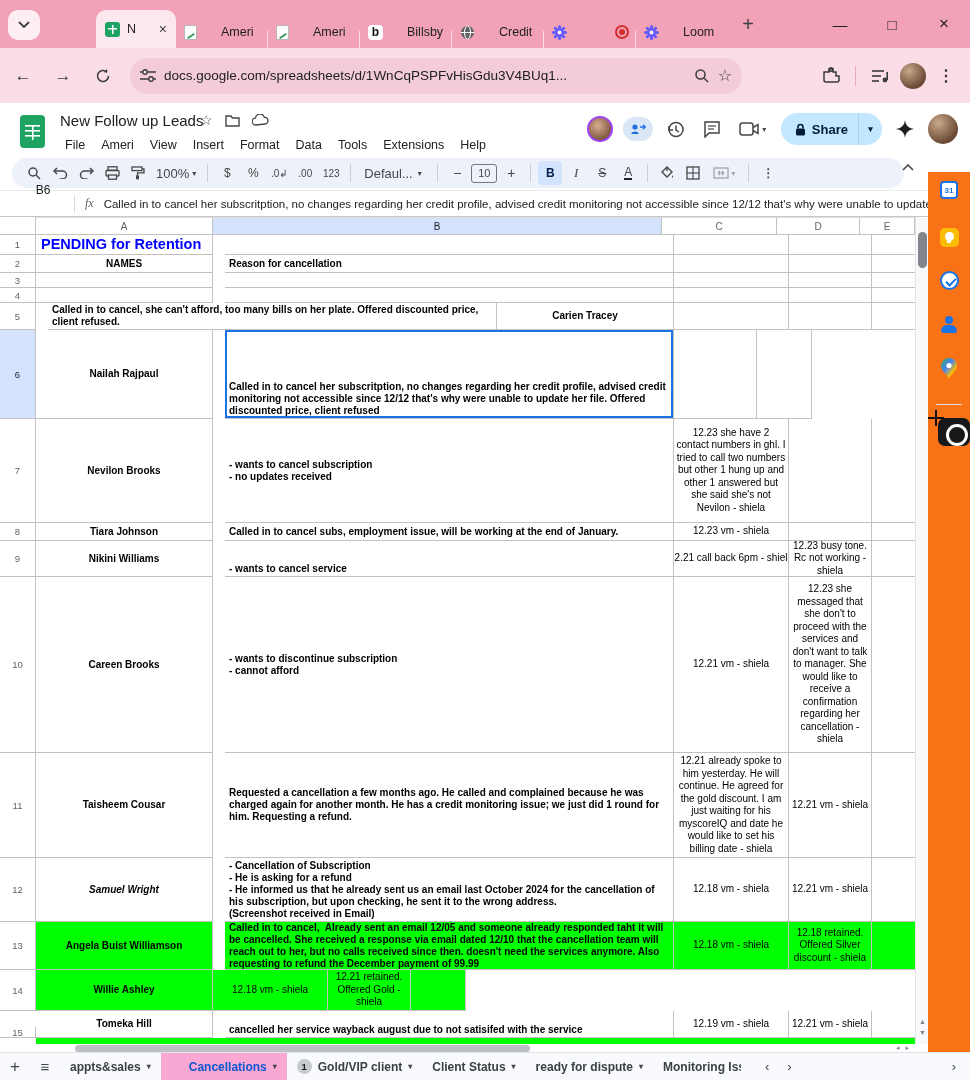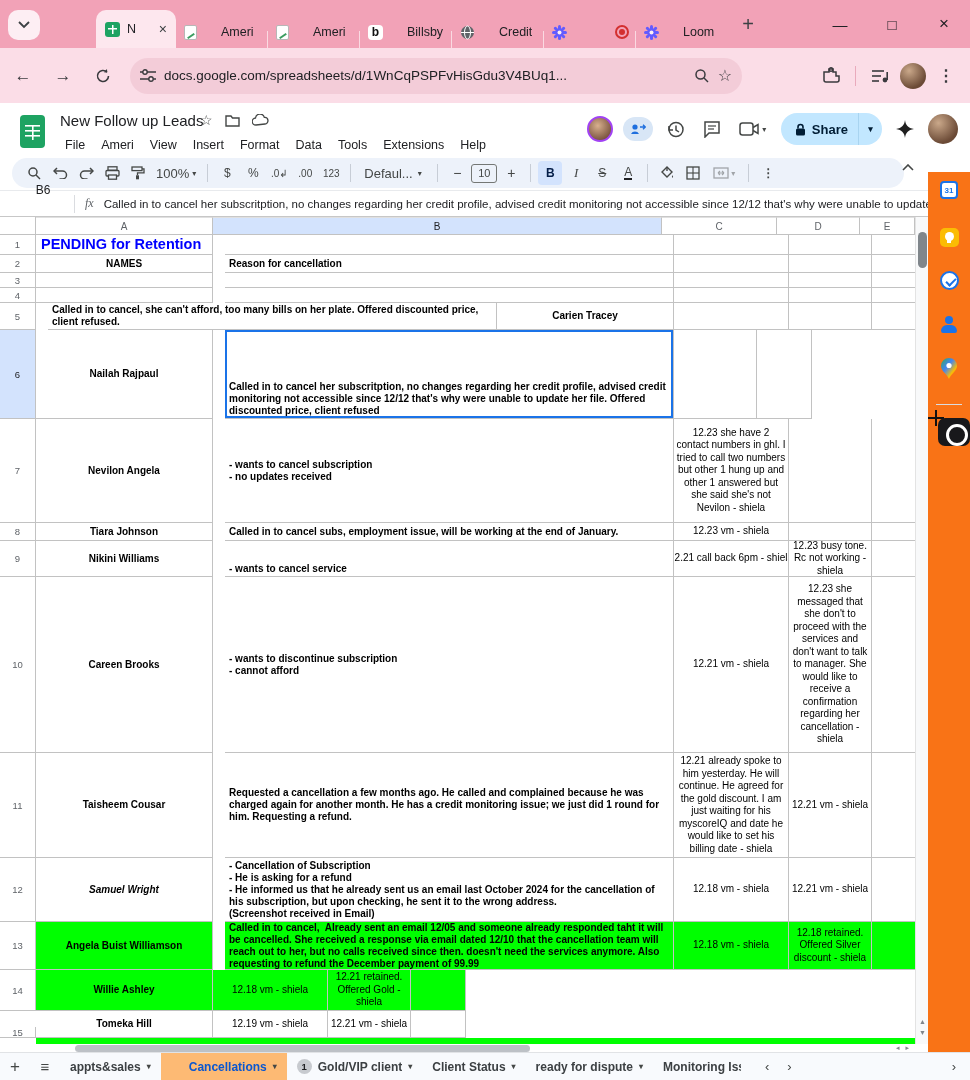--- a/index.html
+++ b/index.html
@@ -133,21 +133,21 @@
 .cross { position:absolute; left:0px; top:0px; width:16px; height:16px; }
 .cross::before { content:""; position:absolute; left:7px; top:0; width:2px; height:16px; background:#111; }
 .cross::after { content:""; position:absolute; left:0; top:7px; width:16px; height:2px; background:#111; }
 .cam-body { position:absolute; left:10px; top:8px; width:32px; height:28px; background:#18181b; border-radius:7px; }
 .cam-body::before { content:""; position:absolute; left:8px; top:6px; width:16px; height:16px; border:3.5px solid #fff; border-radius:50%; }
 
 
 .sheetbar { position:absolute; left:0; bottom:0; width:970px; height:28px; background:#f8fafd; border-top:1px solid #e1e3e6; display:flex; align-items:center; }
 .sb-ic { width:30px; height:28px; display:flex; align-items:center; justify-content:center; color:#444746; font-size:15px; }
 .sb-tab { display:flex; align-items:center; gap:6px; padding:0 10px; height:28px; font-size:12px; color:#3c4043; font-weight:bold; white-space:nowrap; }
-.sb-tab.active { background:#fdba74; color:#0b57d0;padding-left:28px; }
+.sb-tab.active { background:#f9a8d4; color:#0b57d0;padding-left:28px; }
 .sb-badge { width:15px; height:15px; border-radius:50%; background:#c7cacf; color:#202124; font-size:9.5px; font-weight:bold; display:flex; align-items:center; justify-content:center; }
 .sb-nav { display:flex; gap:18px; margin-left:14px; color:#444746; font-size:13px; }
 .sb-panel-arrow { position:absolute; right:14px; bottom:6px; color:#444746; font-size:13px; }
 .sb-tab .lblwrap { overflow:hidden; }
 svg { display:block; }
 </style>
 </head>
 <body>
 
 <div class="stage">
@@ -567,21 +567,21 @@
           <div class="cell cc" style="width: 83px;">
             <div class="inner"></div>
           </div>
           <div class="cell cc" style="width: 55px;">
             <div class="inner"></div>
           </div>
         </div>
         <div class="grow" style="height: 104px;">
           <div class="rn" style="width: 36px;">7</div>
           <div class="cell ca" style="width: 177px;">
-            <div class="inner">Nevilon Angela</div>
+            <div class="inner">Nevilon Brooks</div>
           </div>
           <div class="cell cb" style="width: 449px;">
             <div class="inner">- wants to cancel subscription
 - no updates received</div>
           </div>
           <div class="cell cc" style="width: 115px;">
             <div class="inner">12.23 she have 2 contact numbers in ghl. I tried to call two numbers but other 1 hung up and other 1 answered but she said she's not Nevilon - shiela</div>
           </div>
           <div class="cell cc" style="width: 83px;">
             <div class="inner"></div>
@@ -714,20 +714,23 @@
             <div class="inner">12.21 retained. Offered Gold - shiela</div>
           </div>
           <div class="cell cc" style="width: 55px; background: rgb(0, 255, 0);">
             <div class="inner"></div>
           </div>
         </div>
         <div class="grow" style="height: 27px;">
           <div class="rn" style="width: 36px; margin-top: 16px;">15</div>
           <div class="cell ca" style="width: 177px;">
             <div class="inner">Tomeka Hill</div>
+          </div>
+          <div class="cell cb vbottom" style="width: 449px;">
+            <div class="inner">cancelled her service wayback august due to not satisifed with the service</div>
           </div>
           <div class="cell cc" style="width: 115px;">
             <div class="inner">12.19 vm - shiela</div>
           </div>
           <div class="cell cc" style="width: 83px;">
             <div class="inner">12.21 vm - shiela</div>
           </div>
           <div class="cell cc" style="width: 55px;">
             <div class="inner"></div>
           </div>

